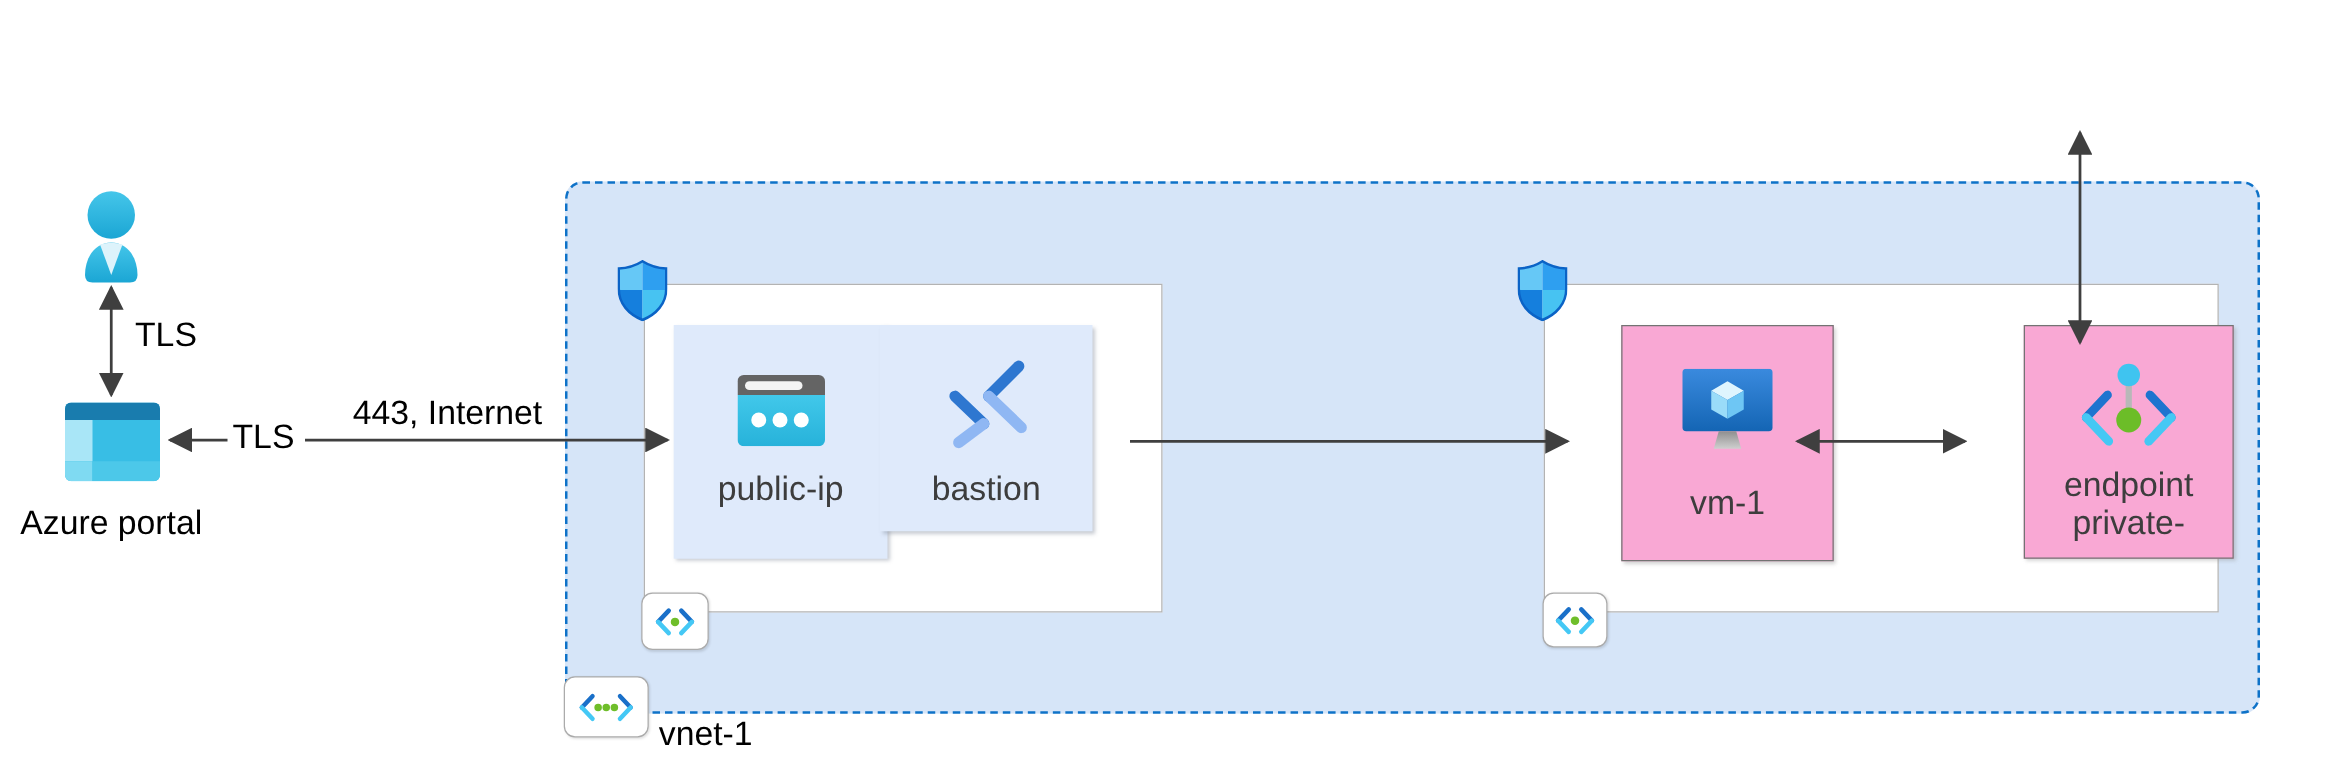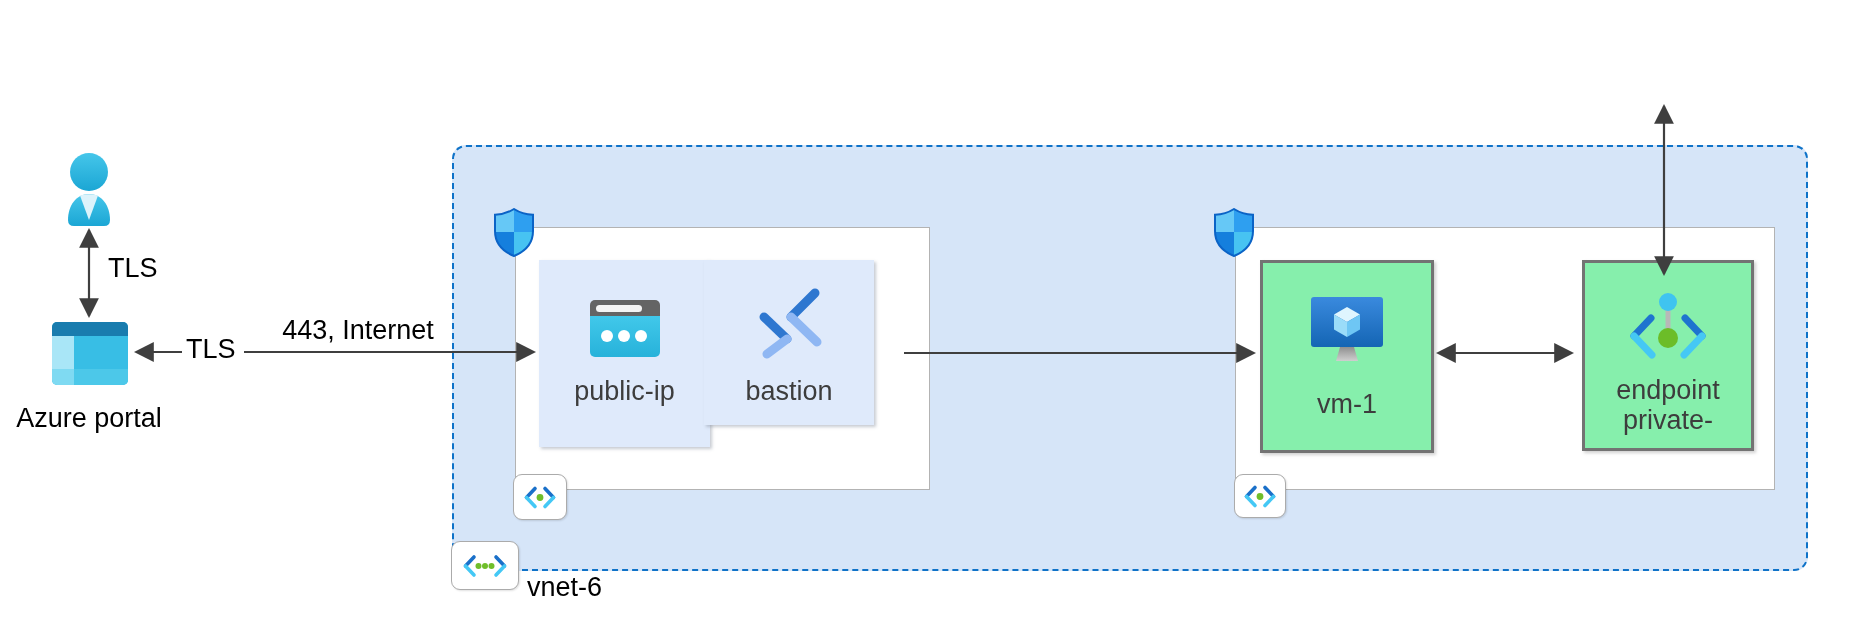--- a/index.html
+++ b/index.html
@@ -14,21 +14,21 @@
   
   #vnet-box{left:452px;top:145px;width:1352px;height:422px;background:#d6e5f8;
     border:2px dashed #0e72c8;border-radius:14px;z-index:1;}
   .subnet-box{background:#ffffff;border:1px solid #b3b3b3;z-index:2;}
   #bastion-subnet-box{left:515px;top:227px;width:413px;height:261px;}
   #subnet1-box{left:1235px;top:227px;width:538px;height:261px;}
 
   
   .card{z-index:3;}
   .card-blue{background:#dfeafb;box-shadow:2px 2px 3px rgba(130,140,155,.45);}
-  .card-gray{background:#86efac;border:3px solid #737373;box-shadow:2px 2px 3px rgba(140,140,140,.4);}
+  .card-gray{background:#f9a8d4;border:1px solid #737373;box-shadow:2px 2px 3px rgba(140,140,140,.4);margin-left:37px;}
   #public-ip-card{left:539px;top:260px;width:171px;height:187px;text-decoration:underline;}
   #bastion-card{left:704px;top:260px;width:170px;height:165px;}
   #vm-card{left:1260px;top:260px;width:168px;height:187px;}
   #pe-card{left:1582px;top:260px;width:166px;height:185px;}
   .card .icon{position:absolute;left:0;right:0;margin:auto;}
   .card .card-label{position:absolute;left:0;width:100%;text-align:center;font-size:27px;line-height:30px;color:#3d3d3d;}
 
   
   .chip{background:#fff;border:1.5px solid #ababab;border-radius:9px;z-index:6;
     display:flex;align-items:center;justify-content:center;box-shadow:1px 1px 2px rgba(0,0,0,.12);}
@@ -247,21 +247,21 @@
         <path d="M43.5,14 L35,23" stroke="#44c8f5"></path>
       </g>
       <circle cx="17.5" cy="14" r="3" fill="#6fbe2a"></circle>
       <circle cx="24" cy="14" r="3" fill="#6fbe2a"></circle>
       <circle cx="30.5" cy="14" r="3" fill="#6fbe2a"></circle>
     </svg>
   </div>
 
   <div id="bastion-subnet-label" class="abs lbl">AzureBastionSubnet</div>
   <div id="subnet1-label" class="abs lbl">subnet-1</div>
-  <div id="vnet-label" class="abs lbl">vnet-6</div>
+  <div id="vnet-label" class="abs lbl">vnet-1</div>
 
   <div id="tls-v-label" class="abs lbl">TLS</div>
   <div id="tls-h-label" class="abs lbl">TLS</div>
   <div id="label-443" class="abs lbl center">443, Internet</div>
   <div id="remote-label" class="abs lbl">
     <div>Remote protocol</div>
     <div>(RDP, SSH)</div>
   </div>
   <div id="private-ip-label" class="abs lbl center">
     <div>private</div>

